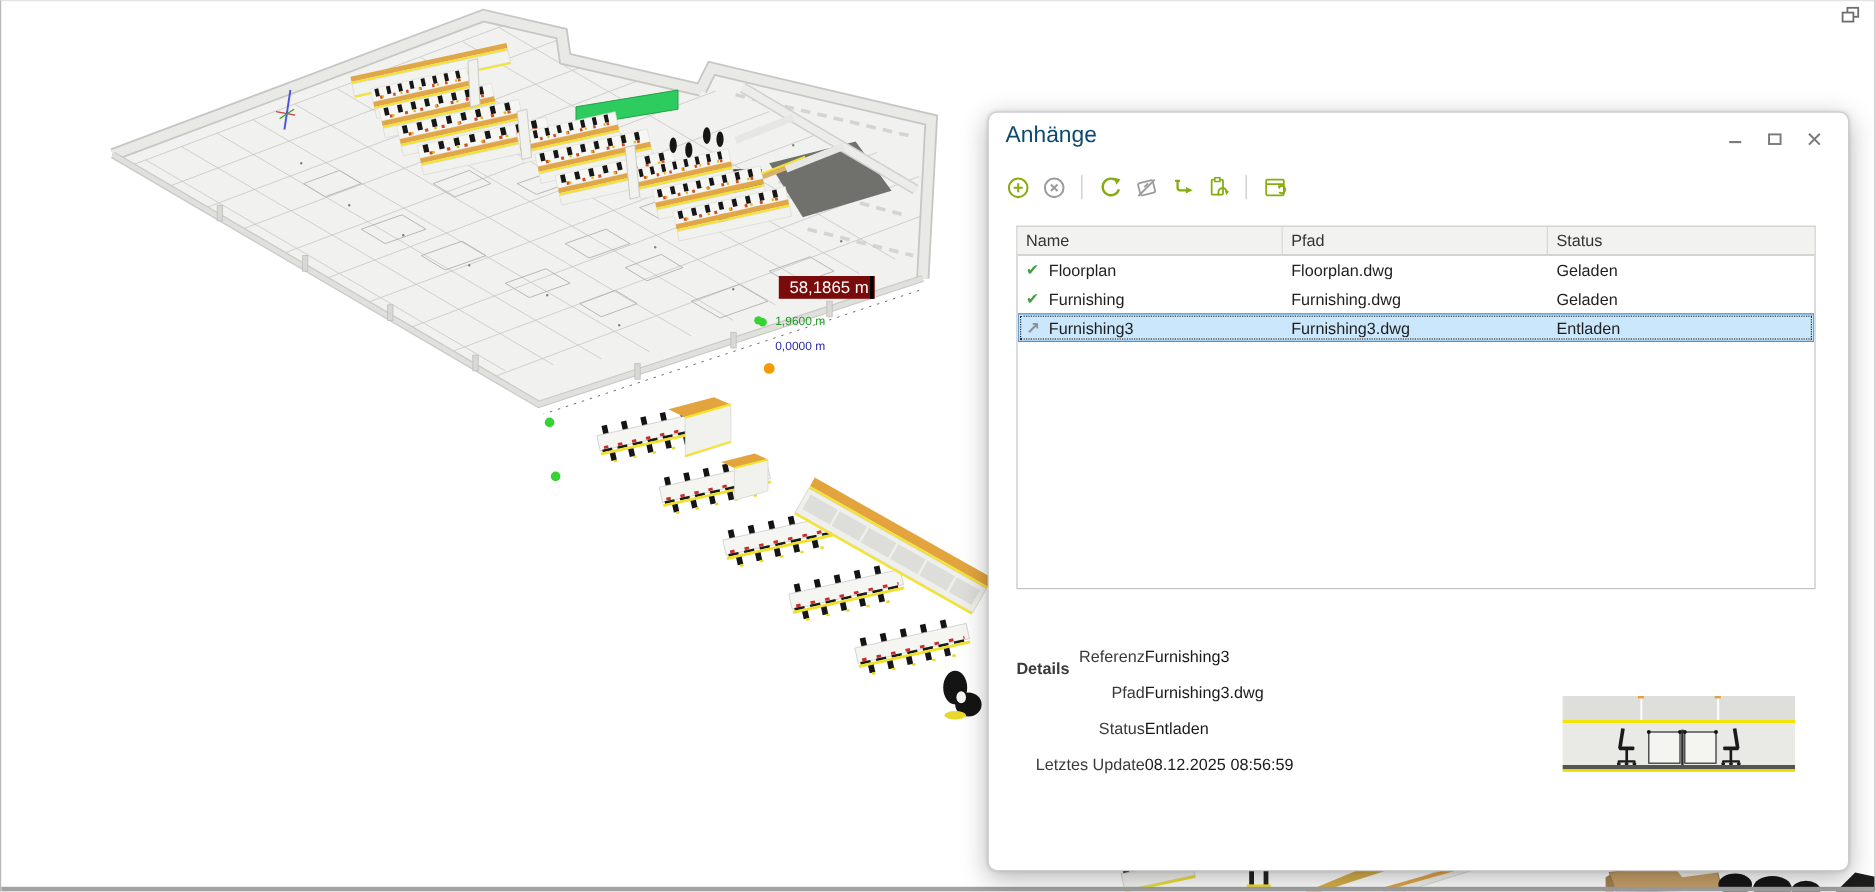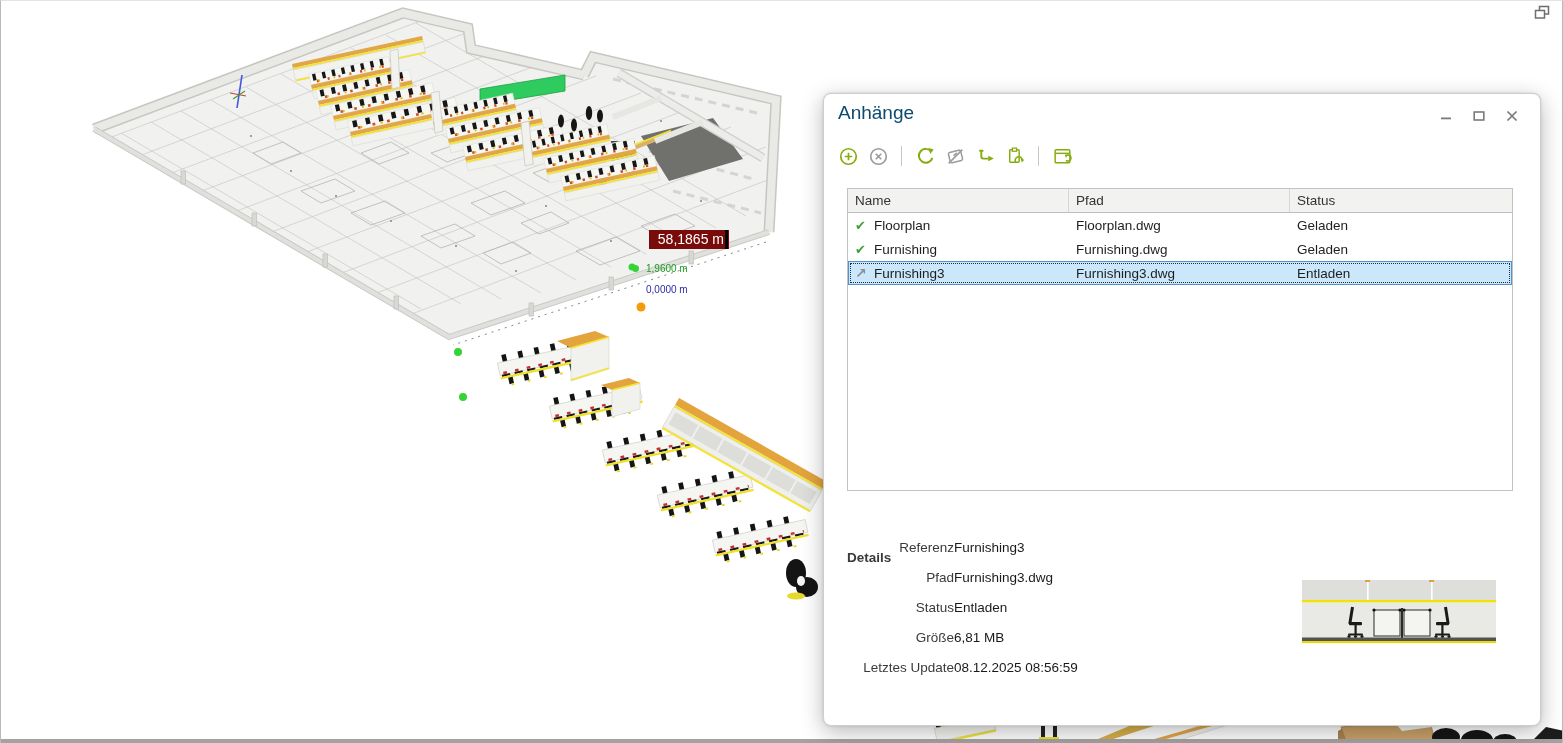--- a/index.html
+++ b/index.html
@@ -401,24 +401,20 @@
       <span class="dlabel">Referenz</span>
       <span class="dvalue">Furnishing3</span>
     </div>
     <div class="drow">
       <span class="dlabel">Pfad</span>
       <span class="dvalue">Furnishing3.dwg</span>
     </div>
     <div class="drow">
       <span class="dlabel">Status</span>
       <span class="dvalue">Entladen</span>
-    </div>
-    <div class="drow">
-      <span class="dlabel">Größe</span>
-      <span class="dvalue">6,81 MB</span>
     </div>
     <div class="drow">
       <span class="dlabel">Letztes Update</span>
       <span class="dvalue">08.12.2025 08:56:59</span>
     </div>
   </div>
 
   <div id="preview">
     <svg width="194" height="66" viewBox="0 0 194 66">
       <rect x="0" y="0" width="194" height="20" fill="#dededa"></rect>

